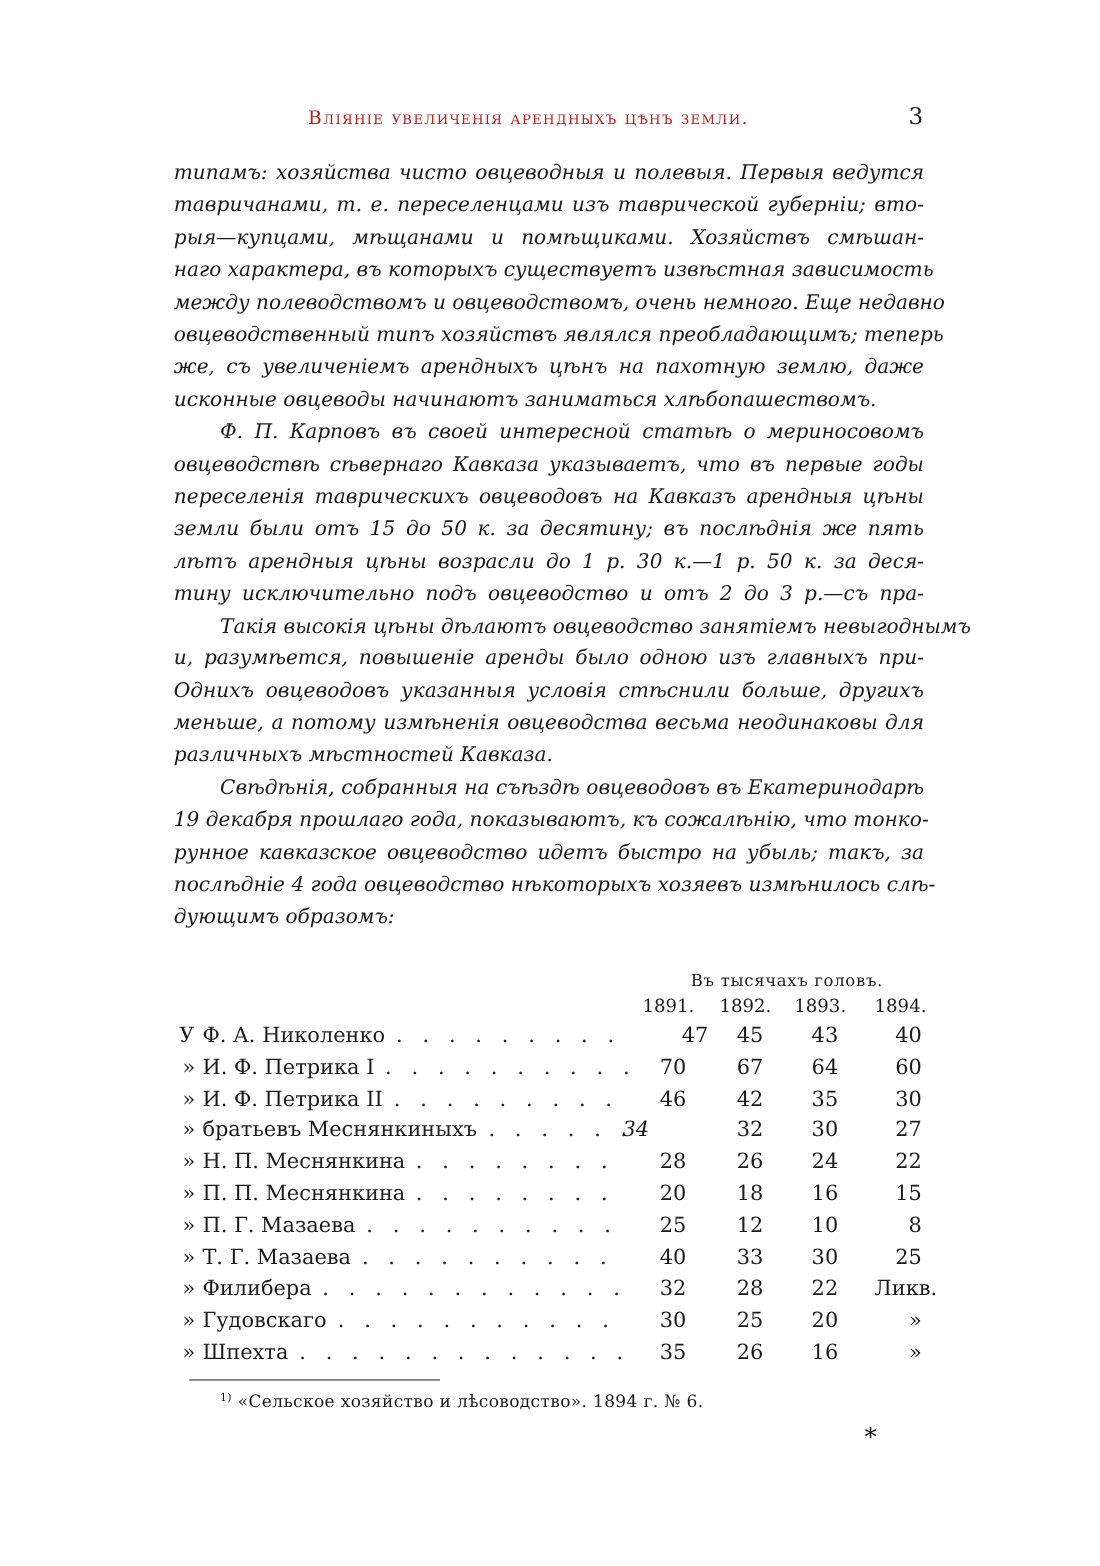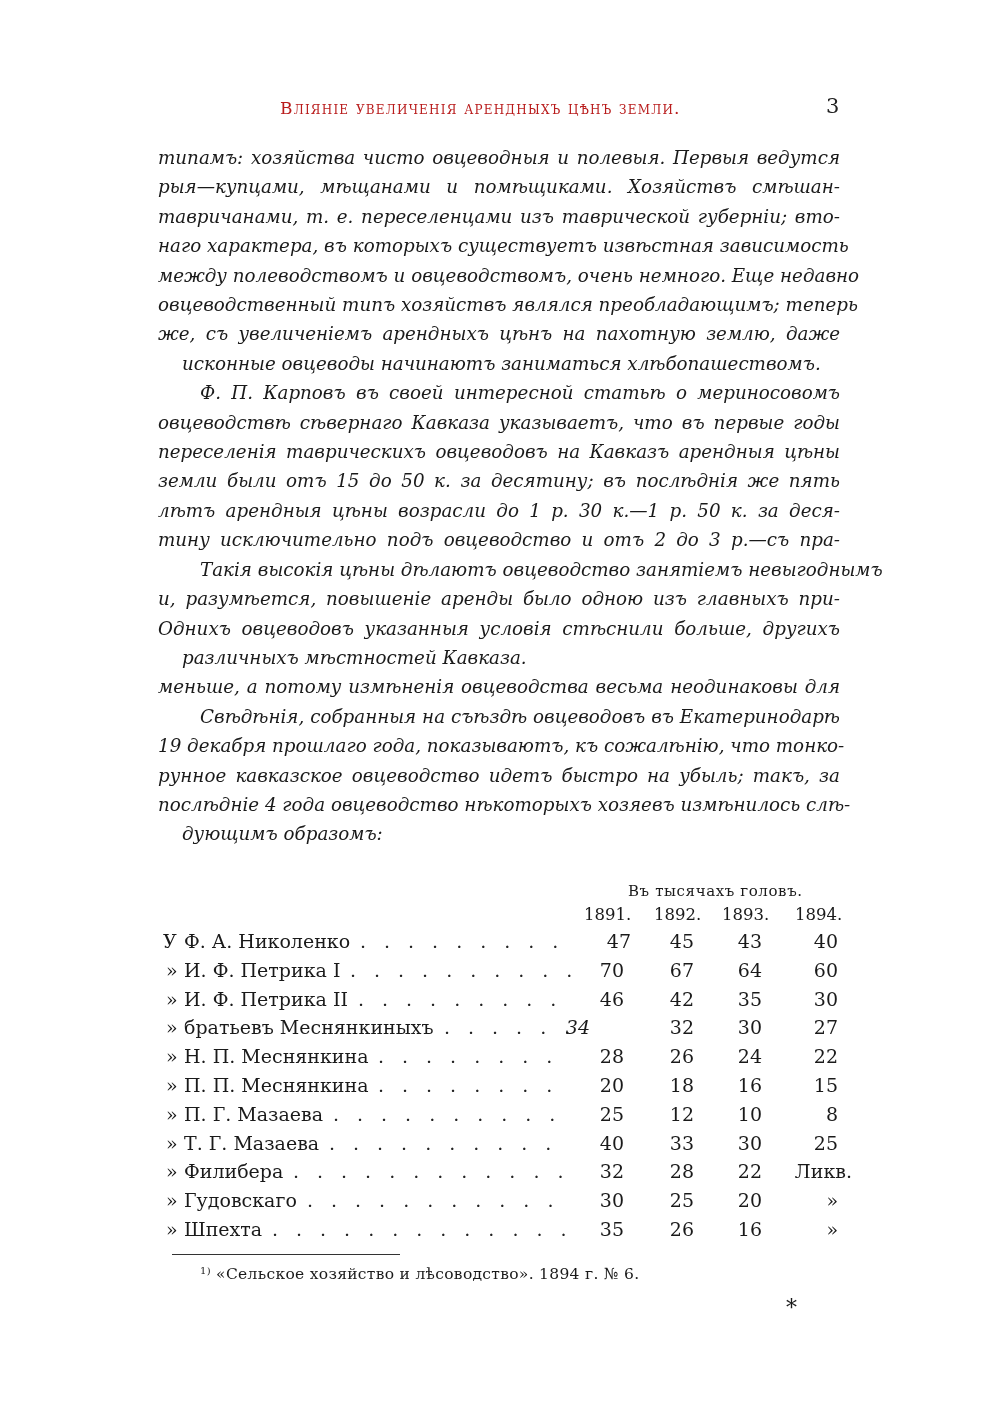--- a/index.html
+++ b/index.html
@@ -17,21 +17,21 @@
     .page-number {
       position: absolute; top: 94px; left: 826px;
       font-size: 21px; color: #222;
     }
     .body-text {
       position: absolute; left: 158px; top: 143px; width: 682px;
       font-size: 18.3px; line-height: 29.4px; font-style: italic;
     }
     .para { margin: 0; text-align: justify; text-align-last: left; }
     .line { display: block; white-space: nowrap; text-align-last: justify; text-align: justify; }
-    .line.last { text-align-last: left; margin-left: 24px; }
+    .line.last { text-align-last: left; }
     sup { font-size: 11px; vertical-align: 6px; }
     .unit-caption { position: absolute; left: 628px; top: 882px; font-size: 15px; letter-spacing: 0.6px; }
     .years { position: absolute; top: 905px; left: 0; width: 1000px; height: 24px; }
     .year { position: absolute; font-size: 16.5px; }
     .rows { position: absolute; top: 930px; left: 0; width: 1000px; }
     .row { position: absolute; left: 0; width: 1000px; height: 28px; font-size: 19px; }
     .row .mark { position: absolute; left: 166px; }
     .row .name { position: absolute; left: 184px; white-space: pre; }
     .row .dots { position: absolute; white-space: pre; letter-spacing: 0; color: #222; }
     .row .val { position: absolute; text-align: right; width: 44px; }
@@ -44,42 +44,42 @@
 </head>
 <body>
 
 <div class="page">
   <div class="running-head">Вліяніе увеличенія арендныхъ цѣнъ земли.</div>
   <div class="page-number">3</div>
 
   <div class="body-text">
     <p class="para">
       <span class="line">типамъ: хозяйства чисто овцеводныя и полевыя. Первыя ведутся</span>
+      <span class="line">тавричанами, т. е. переселенцами изъ таврической губерніи; вто-</span>
       <span class="line">рыя—купцами, мѣщанами и помѣщиками. Хозяйствъ смѣшан-</span>
-      <span class="line">тавричанами, т. е. переселенцами изъ таврической губерніи; вто-</span>
       <span class="line">наго характера, въ которыхъ существуетъ извѣстная зависимость</span>
       <span class="line">между полеводствомъ и овцеводствомъ, очень немного. Еще недавно</span>
       <span class="line">овцеводственный типъ хозяйствъ являлся преобладающимъ; теперь</span>
       <span class="line">же, съ увеличеніемъ арендныхъ цѣнъ на пахотную землю, даже</span>
       <span class="line last">исконные овцеводы начинаютъ заниматься хлѣбопашествомъ.</span>
     </p>
     <p class="para">
       <span class="line" style="padding-left:42px">Ф. П. Карповъ въ своей интересной статьѣ о мериносовомъ</span>
       <span class="line">овцеводствѣ сѣвернаго Кавказа указываетъ, что въ первые годы</span>
       <span class="line">переселенія таврическихъ овцеводовъ на Кавказъ арендныя цѣны</span>
       <span class="line">земли были отъ 15 до 50 к. за десятину; въ послѣднія же пять</span>
       <span class="line">лѣтъ арендныя цѣны возрасли до 1 р. 30 к.—1 р. 50 к. за деся-</span>
       <span class="line">тину исключительно подъ овцеводство и отъ 2 до 3 р.—съ пра-</span>
     </p>
     <p class="para">
       <span class="line" style="padding-left:42px">Такія высокія цѣны дѣлаютъ овцеводство занятіемъ невыгоднымъ</span>
       <span class="line">и, разумѣется, повышеніе аренды было одною изъ главныхъ при-</span>
       <span class="line">Однихъ овцеводовъ указанныя условія стѣснили больше, другихъ</span>
+      <span class="line">меньше, а потому измѣненія овцеводства весьма неодинаковы для</span>
       <span class="line last">различныхъ мѣстностей Кавказа.</span>
-      <span class="line">меньше, а потому измѣненія овцеводства весьма неодинаковы для</span>
     </p>
     <p class="para">
       <span class="line" style="padding-left:42px">Свѣдѣнія, собранныя на съѣздѣ овцеводовъ въ Екатеринодарѣ</span>
       <span class="line">19 декабря прошлаго года, показываютъ, къ сожалѣнію, что тонко-</span>
       <span class="line">рунное кавказское овцеводство идетъ быстро на убыль; такъ, за</span>
       <span class="line">послѣдніе 4 года овцеводство нѣкоторыхъ хозяевъ измѣнилось слѣ-</span>
       <span class="line last">дующимъ образомъ:</span>
     </p>
   </div>
 
@@ -89,21 +89,21 @@
     <span class="year" style="left:654px">1892.</span>
     <span class="year" style="left:722px">1893.</span>
     <span class="year" style="left:795px">1894.</span>
   </div>
 
   <div class="rows" id="rows">
       <div class="row" style="top: 0px;">
         <span class="mark" style="left: 163px;">У</span>
         <span class="name">Ф. А. Николенко</span>
         <span class="dots" style="left: 360px; letter-spacing: 18px;">.........</span>
-        <span class="val" style="left: 587px; text-align: right;">47</span>
+        <span class="val" style="left: 600px; text-align: right;">47</span>
         <span class="val" style="left: 650px;">45</span>
         <span class="val" style="left: 718px;">43</span>
         <span class="val" style="left: 794px;">40</span>
       </div>
       <div class="row" style="top: 28.8px;">
         <span class="mark">»</span>
         <span class="name">И. Ф. Петрика I</span>
         <span class="dots" style="left: 350px; letter-spacing: 18px;">..........</span>
         <span class="val" style="left: 580px;">70</span>
         <span class="val" style="left: 650px;">67</span>

